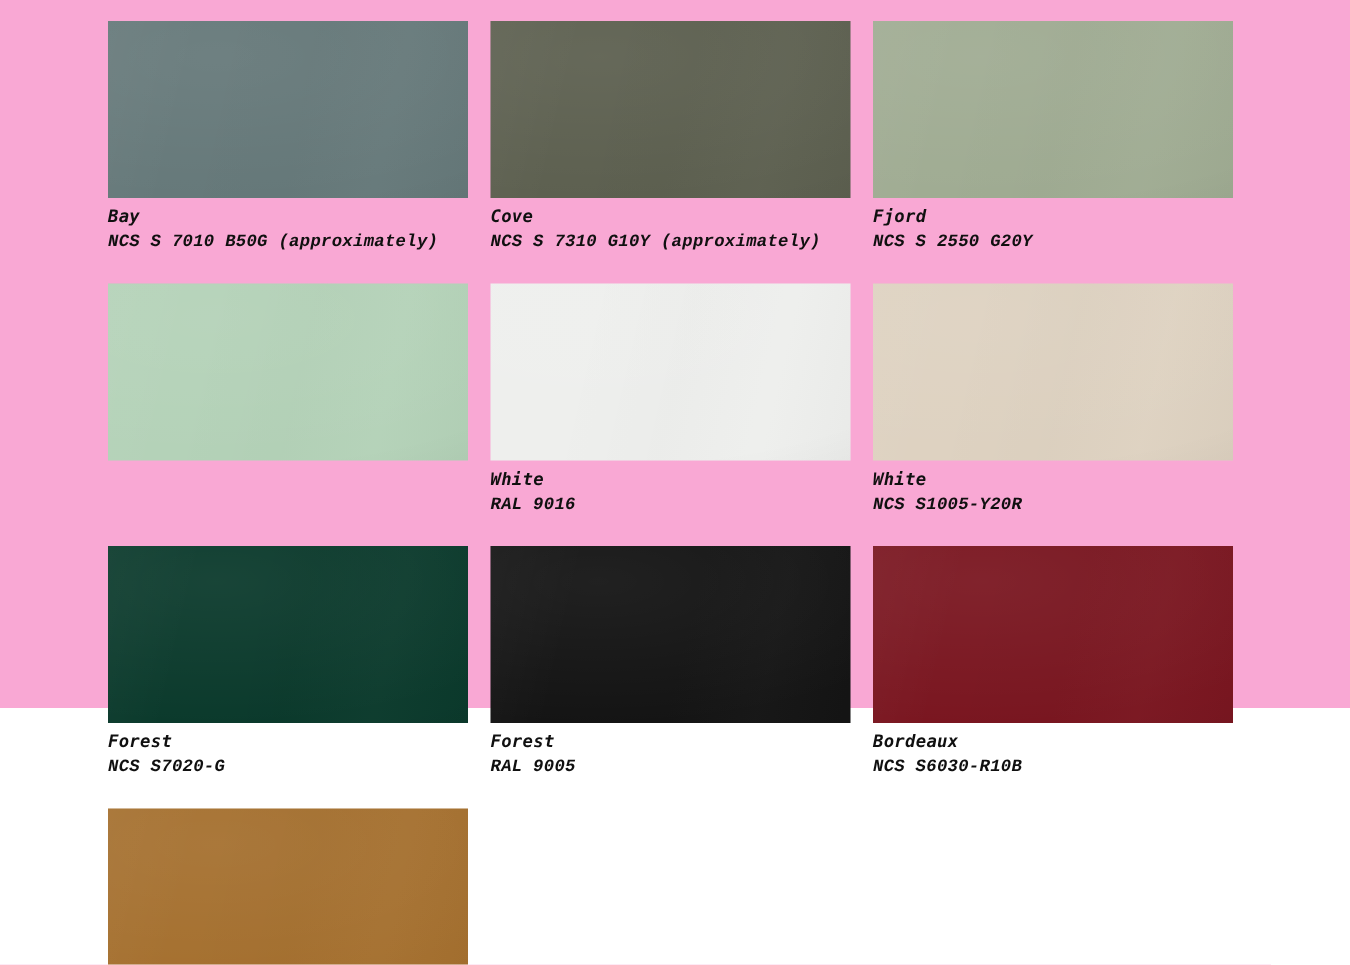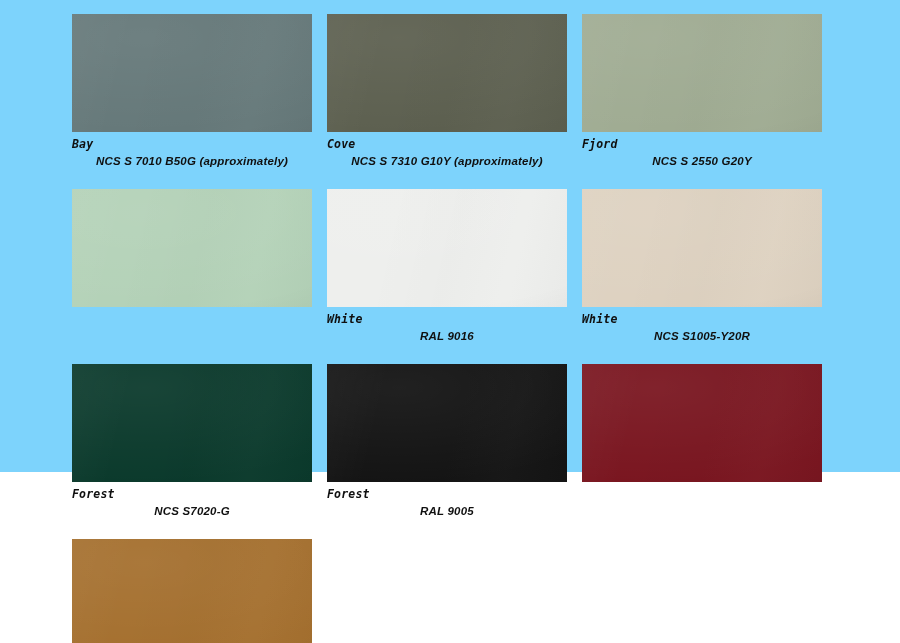--- a/index.html
+++ b/index.html
@@ -11,21 +11,21 @@
   body {
     width: 900px;
     height: 643px;
     font-family: "DejaVu Sans Mono", "Liberation Mono", monospace;
     overflow: hidden;
   }
   #palette-sheet {
     position: relative;
     width: 900px;
     height: 472px;
-    background: #7dd3fc;
+    background: #f9a8d4;
     padding: 0;
     box-sizing: border-box;
   }
   .swatch-grid {
     display: grid;
     grid-template-columns: 240px 240px 240px;
     column-gap: 15px;
     row-gap: 21px;
     padding: 14px 0 0 72px;
     box-sizing: border-box;
@@ -76,29 +76,28 @@
     font-family: "DejaVu Sans Mono", "Liberation Mono", monospace;
     font-style: italic;
     font-weight: bold;
     font-size: 11.5px;
     letter-spacing: 0.2px;
     color: #101010;
     white-space: nowrap;
   }
   .swatch-code {
     display: block;
-    font-family: Liberation Sans, sans-serif;
+    font-family: Liberation Mono, monospace;
     font-style: italic;
     font-weight: bold;
     font-size: 11.5px;
     letter-spacing: 0.2px;
     color: #101010;
     white-space: nowrap;
     padding-top: 3px;
-    text-align: center;
   }
 </style>
 </head>
 <body>
 
 <div id="palette-sheet">
   <div class="swatch-grid">
       <div class="swatch-cell">
         <div class="swatch-chip" style="background-color: rgb(102, 121, 122);"></div>
         <div class="swatch-caption">
@@ -146,18 +145,22 @@
       </div>
       <div class="swatch-cell">
         <div class="swatch-chip" style="background-color: rgb(20, 20, 20);"></div>
         <div class="swatch-caption">
           <span class="swatch-name">Forest</span>
           <span class="swatch-code">RAL 9005</span>
         </div>
       </div>
       <div class="swatch-cell">
         <div class="swatch-chip" style="background-color: rgb(122, 22, 32);"></div>
+        <div class="swatch-caption">
+          <span class="swatch-name">Bordeaux</span>
+          <span class="swatch-code">NCS S6030-R10B</span>
+        </div>
       </div>
       <div class="swatch-cell">
         <div class="swatch-chip" style="background-color: rgb(165, 112, 47);"></div>
       </div>
     </div>
 </div>
 
 </body></html>

